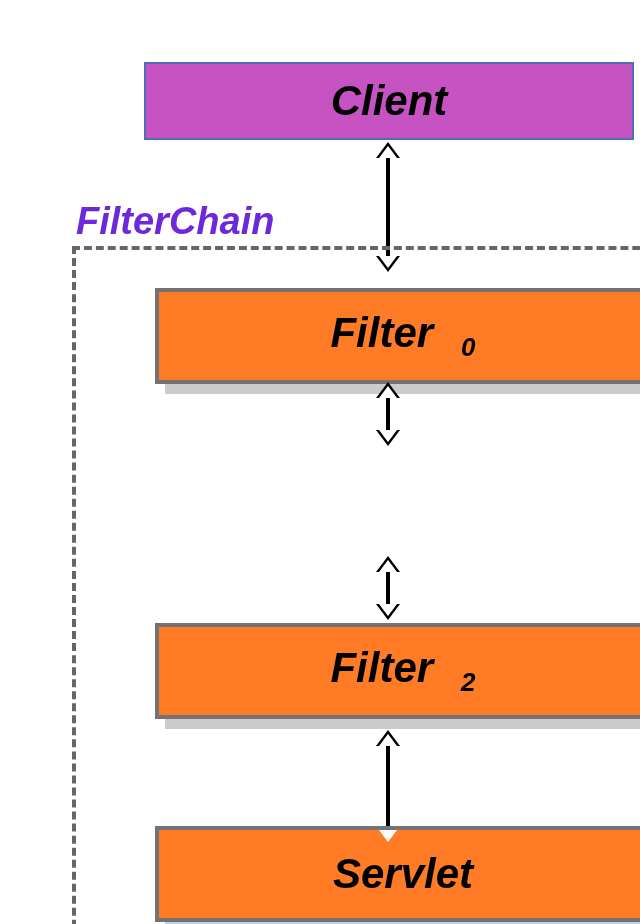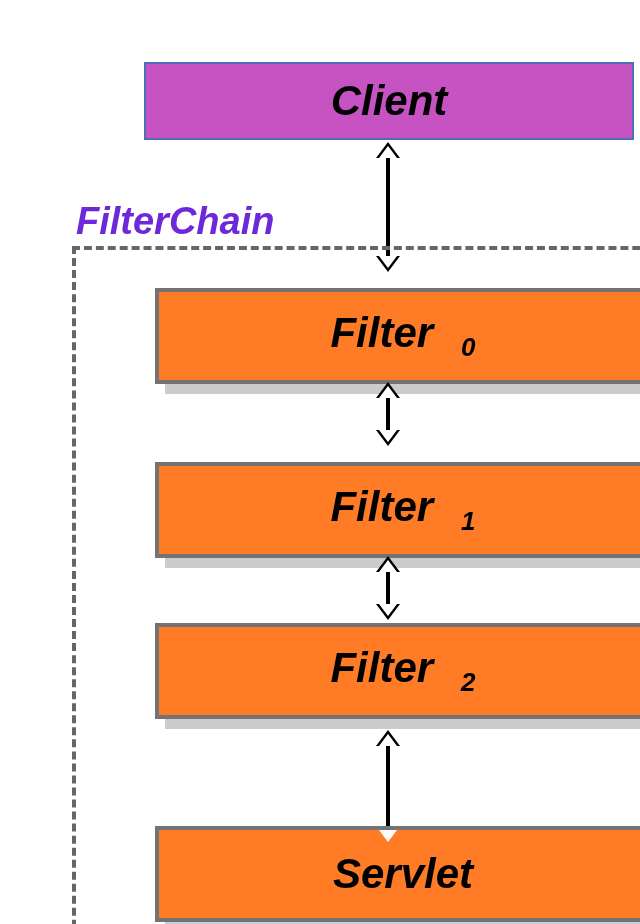--- a/index.html
+++ b/index.html
@@ -163,26 +163,20 @@
 
   <div class="filter-box-wrapper wrap-0">
     <div class="filter-shadow"></div>
     <div class="filter-box">
       <span class="filter-label"><span>Filter</span><span class="filter-sub">0</span></span>
     </div>
   </div>
 
   <div class="arrow arrow-1"><span class="arrow-inner"></span></div>
 
-  <div class="filter-box-wrapper wrap-1">
-    <div class="filter-shadow"></div>
-    <div class="filter-box">
-      <span class="filter-label"><span>Filter</span><span class="filter-sub">1</span></span>
-    </div>
-  </div>
 
   <div class="arrow arrow-2"><span class="arrow-inner"></span></div>
 
   <div class="filter-box-wrapper wrap-2">
     <div class="filter-shadow"></div>
     <div class="filter-box">
       <span class="filter-label"><span>Filter</span><span class="filter-sub">2</span></span>
     </div>
   </div>
 

